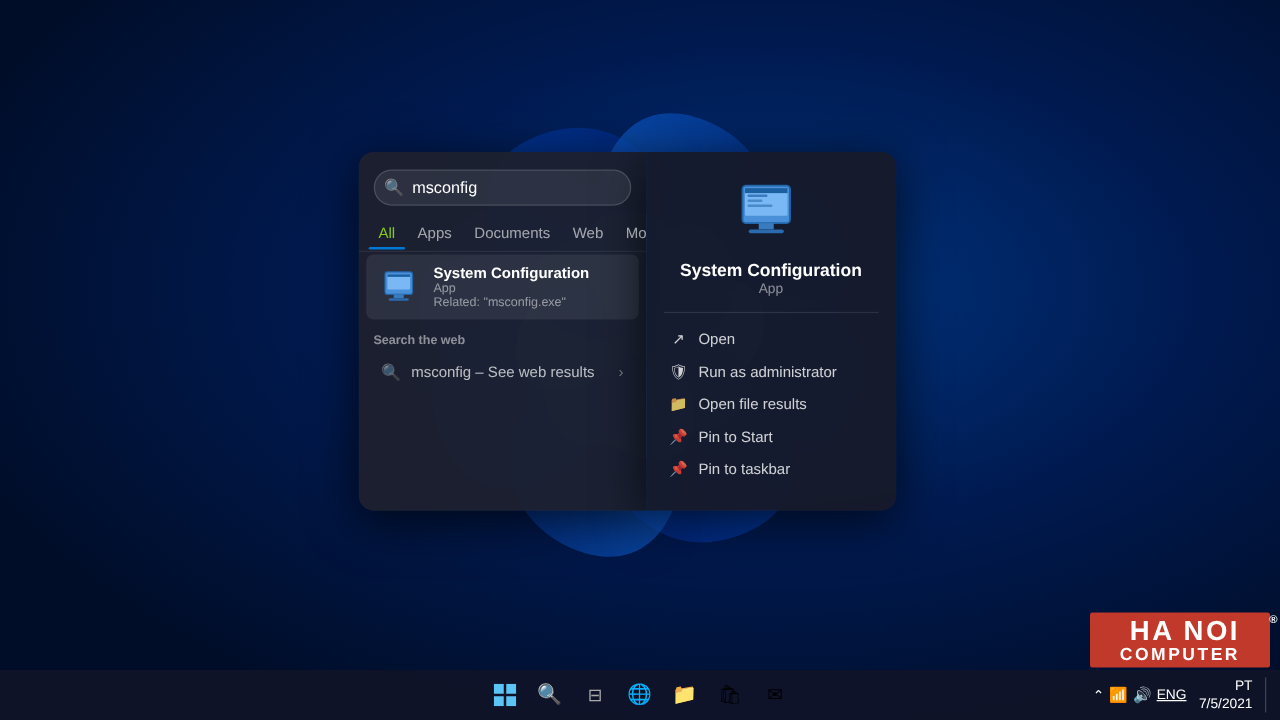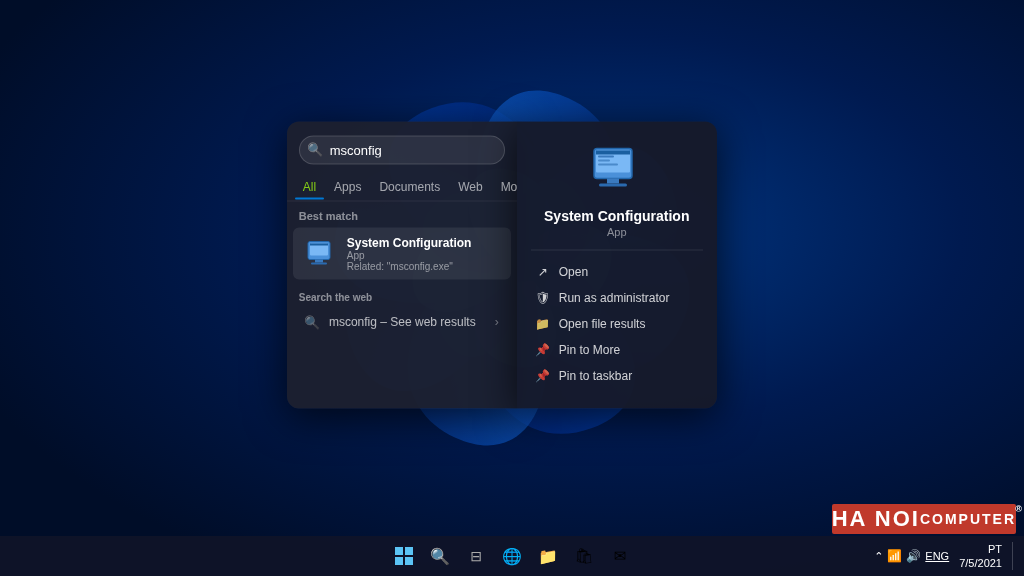--- a/index.html
+++ b/index.html
@@ -313,24 +313,24 @@
     
     .watermark {
       position: absolute;
       bottom: 42px;
       right: 8px;
       z-index: 200;
     }
 
     .watermark-box {
       background: #c0392b;
-      padding: 4px 0;
-      display: flex;
-      flex-direction: row;
-      align-items: center;
+      padding: 4px 24px;
+      display: flex;
+      flex-direction: column;
+      align-items: flex-end;
       border-radius: 2px;
     }
 
     .watermark-top {
       font-size: 22px;
       font-weight: 900;
       color: #fff;
       letter-spacing: 2px;
       line-height: 1;
       font-family: Arial Black, Arial, sans-serif;
@@ -426,21 +426,20 @@
         <div class="search-tab">Apps</div>
         <div class="search-tab">Documents</div>
         <div class="search-tab">Web</div>
         <div class="search-tab search-tab-more">
           <span>More</span>
 
         </div>
 
       </div>
 
-      <div class="best-match-label">Best match</div>
 
       <div class="result-item">
         <div class="result-icon">
           <svg width="30" height="28" viewBox="0 0 30 28">
             <rect x="2" y="2" width="22" height="18" rx="2" fill="#4a90d9" stroke="#2266aa" stroke-width="1"></rect>
             <rect x="4" y="4" width="18" height="12" rx="1" fill="#7ab8f5"></rect>
             <rect x="4" y="4" width="18" height="2" fill="#1a5fa0"></rect>
             <rect x="9" y="20" width="8" height="3" fill="#3a7abf"></rect>
             <rect x="5" y="23" width="16" height="2" rx="1" fill="#2a6aaf"></rect>
           </svg>
@@ -491,21 +490,21 @@
       <div class="detail-action">
         <span class="act-ico" style="font-size:12px;">🛡</span>
         <span>Run as administrator</span>
       </div>
       <div class="detail-action">
         <span class="act-ico" style="font-size:12px;">📁</span>
         <span>Open file results</span>
       </div>
       <div class="detail-action">
         <span class="act-ico" style="font-size:12px;">📌</span>
-        <span>Pin to More</span>
+        <span>Pin to Start</span>
       </div>
       <div class="detail-action">
         <span class="act-ico" style="font-size:12px;">📌</span>
         <span>Pin to taskbar</span>
       </div>
 
     </div>
 
   </div>
 

